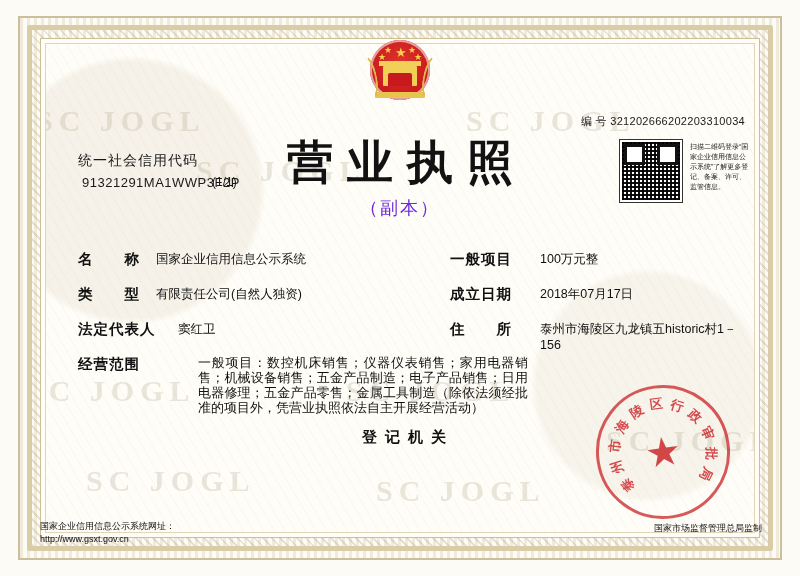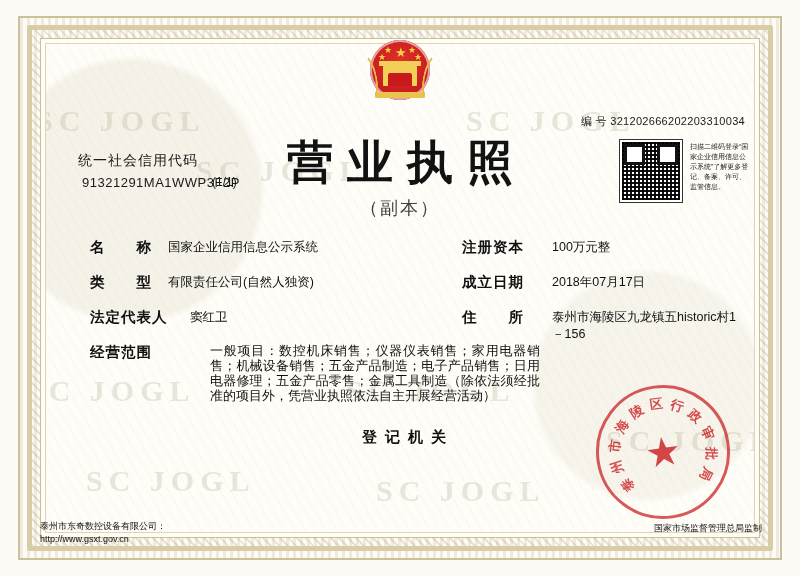--- a/index.html
+++ b/index.html
@@ -168,21 +168,21 @@
     color: #121212;
     text-indent: 14px;
   }
   .title-sub {
     position: absolute;
     left: 0; right: 0;
     top: 196px;
     text-align: center;
     font-family: "Liberation Serif", serif;
     font-size: 18px;
-    color: #404040;
+    color: #6d28d9;
     letter-spacing: 2px;
   }
 
   .credit-code-label {
     position: absolute;
     left: 78px;
     top: 152px;
     font-size: 14px;
     color: #1a1a1a;
     letter-spacing: 1px;
@@ -244,23 +244,22 @@
     font-size: 7px;
     line-height: 10px;
     color: #222;
     text-align: left;
   }
 
   
   .fields {
     position: absolute;
     left: 78px;
-    top: 238px;
+    top: 250px;
     right: 60px;
-    margin-left: 12px;
   }
   .row {
     position: relative;
     margin-bottom: 15px;
     min-height: 20px;
   }
   .lbl {
     position: absolute;
     top: 0;
     font-size: 14.5px;
@@ -425,21 +424,21 @@
   <div class="qr-note">扫描二维码登录“国家企业信用信息公示系统”了解更多登记、备案、许可、监管信息。</div>
 
   <div class="fields">
 
     <div class="row">
       <div class="col-l">
         <span class="lbl">名　　称</span>
         <span class="val">国家企业信用信息公示系统</span>
       </div>
       <div class="col-r">
-        <span class="lbl">注册资本</span>
+        <span class="lbl">一般项目</span>
         <span class="val">100万元整</span>
       </div>
     </div>
 
     <div class="row">
       <div class="col-l">
         <span class="lbl">类　　型</span>
         <span class="val">有限责任公司(自然人独资)</span>
       </div>
       <div class="col-r">
@@ -482,21 +481,21 @@
         <span style="transform: rotate(50deg) translate(0px, -48px) translate(-50%, -50%);">政</span>
         <span style="transform: rotate(75deg) translate(0px, -48px) translate(-50%, -50%);">审</span>
         <span style="transform: rotate(100deg) translate(0px, -48px) translate(-50%, -50%);">批</span>
         <span style="transform: rotate(125deg) translate(0px, -48px) translate(-50%, -50%);">局</span>
       </div>
     <div class="seal-bottom"></div>
   </div>
 
   <div class="footer">
     <div class="footer-left">
-      <div>泰州市东奇数控设备有限公司：</div>
+      <div>国家企业信用信息公示系统网址：</div>
       <div>http://www.gsxt.gov.cn</div>
     </div>
     <div class="footer-mid">
     </div>
     <div class="footer-right">国家市场监督管理总局监制</div>
   </div>
 
 </div>
 
 </body></html>

